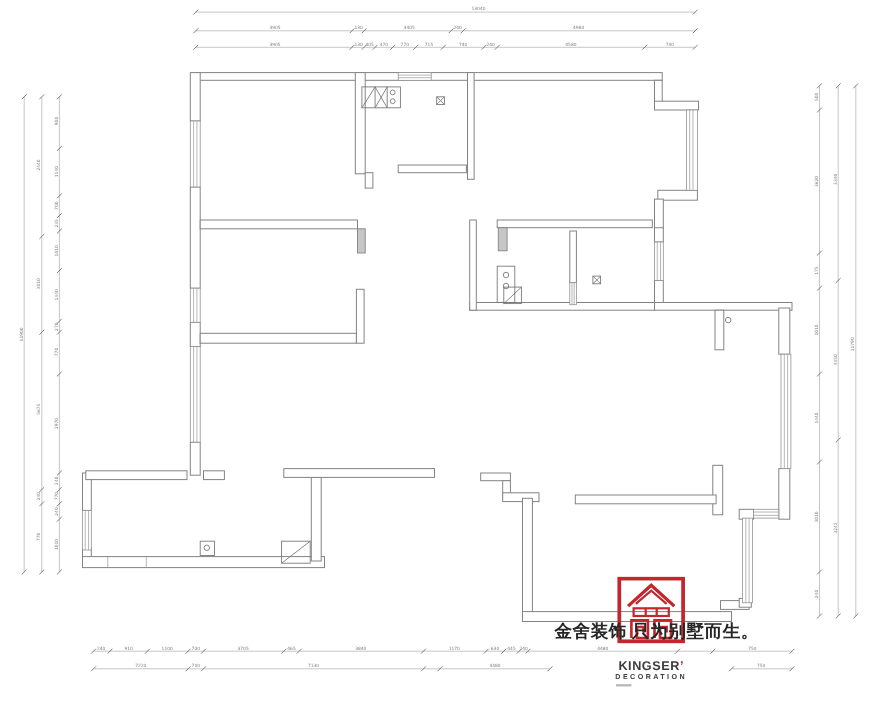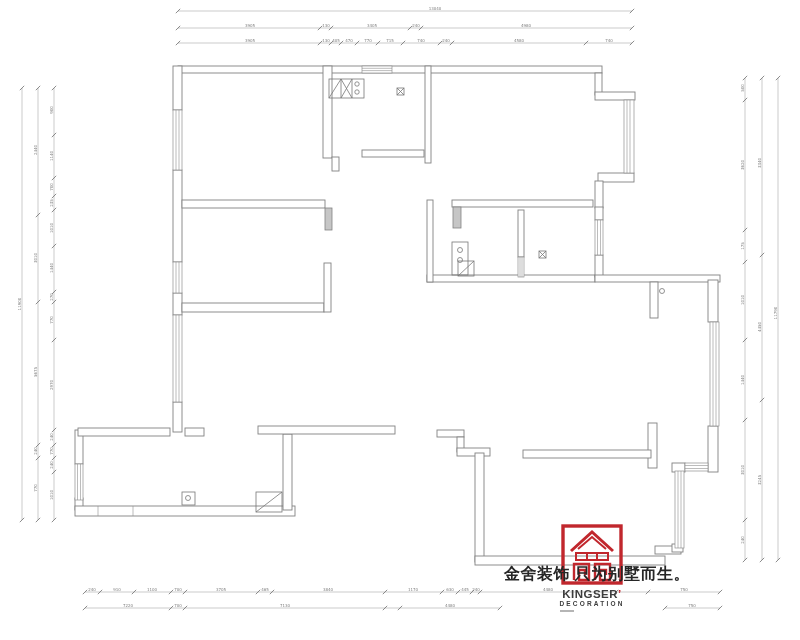--- a/index.html
+++ b/index.html
@@ -10,21 +10,21 @@
   .gcol{fill:#c6c6c6;stroke:#828282;stroke-width:0.8;}
   .wn  {fill:#ffffff;stroke:#8f8f8f;stroke-width:0.7;}
   .wl  {stroke:#8f8f8f;stroke-width:0.6;}
   .fx  {fill:none;stroke:#777777;stroke-width:0.8;}
   .dline{stroke:#a8a8a8;stroke-width:0.6;}
   .dtick{stroke:#6f6f6f;stroke-width:0.8;}
   .dtext{font-family:"DejaVu Sans",sans-serif;font-size:4px;fill:#808080;text-anchor:middle;}
   .logo{position:absolute;left:556px;top:524px;width:72px;text-align:center;}
   .logo svg{display:block;margin:0 auto;}
   .logo-word{font-size:11.5px;font-weight:bold;letter-spacing:0.5px;color:#3d3d3d;
-             line-height:12px;margin-top:2px;white-space:nowrap;}
+             line-height:12px;margin-top:14px;white-space:nowrap;}
   .rmark{color:#c1272d;}
   .logo-sub{font-size:6.5px;font-weight:bold;letter-spacing:2.2px;color:#3d3d3d;
             line-height:8px;white-space:nowrap;}
   .logo-rule{width:14px;height:2px;background:#b5b5b5;margin:2px 0 0 4px;}
   .slogan{position:absolute;left:504px;top:564px;
           font-family:"Liberation Serif","DejaVu Serif",serif;
           font-size:16px;font-weight:bold;color:#262626;letter-spacing:0.5px;
           white-space:nowrap;}
 </style>
 </head>

